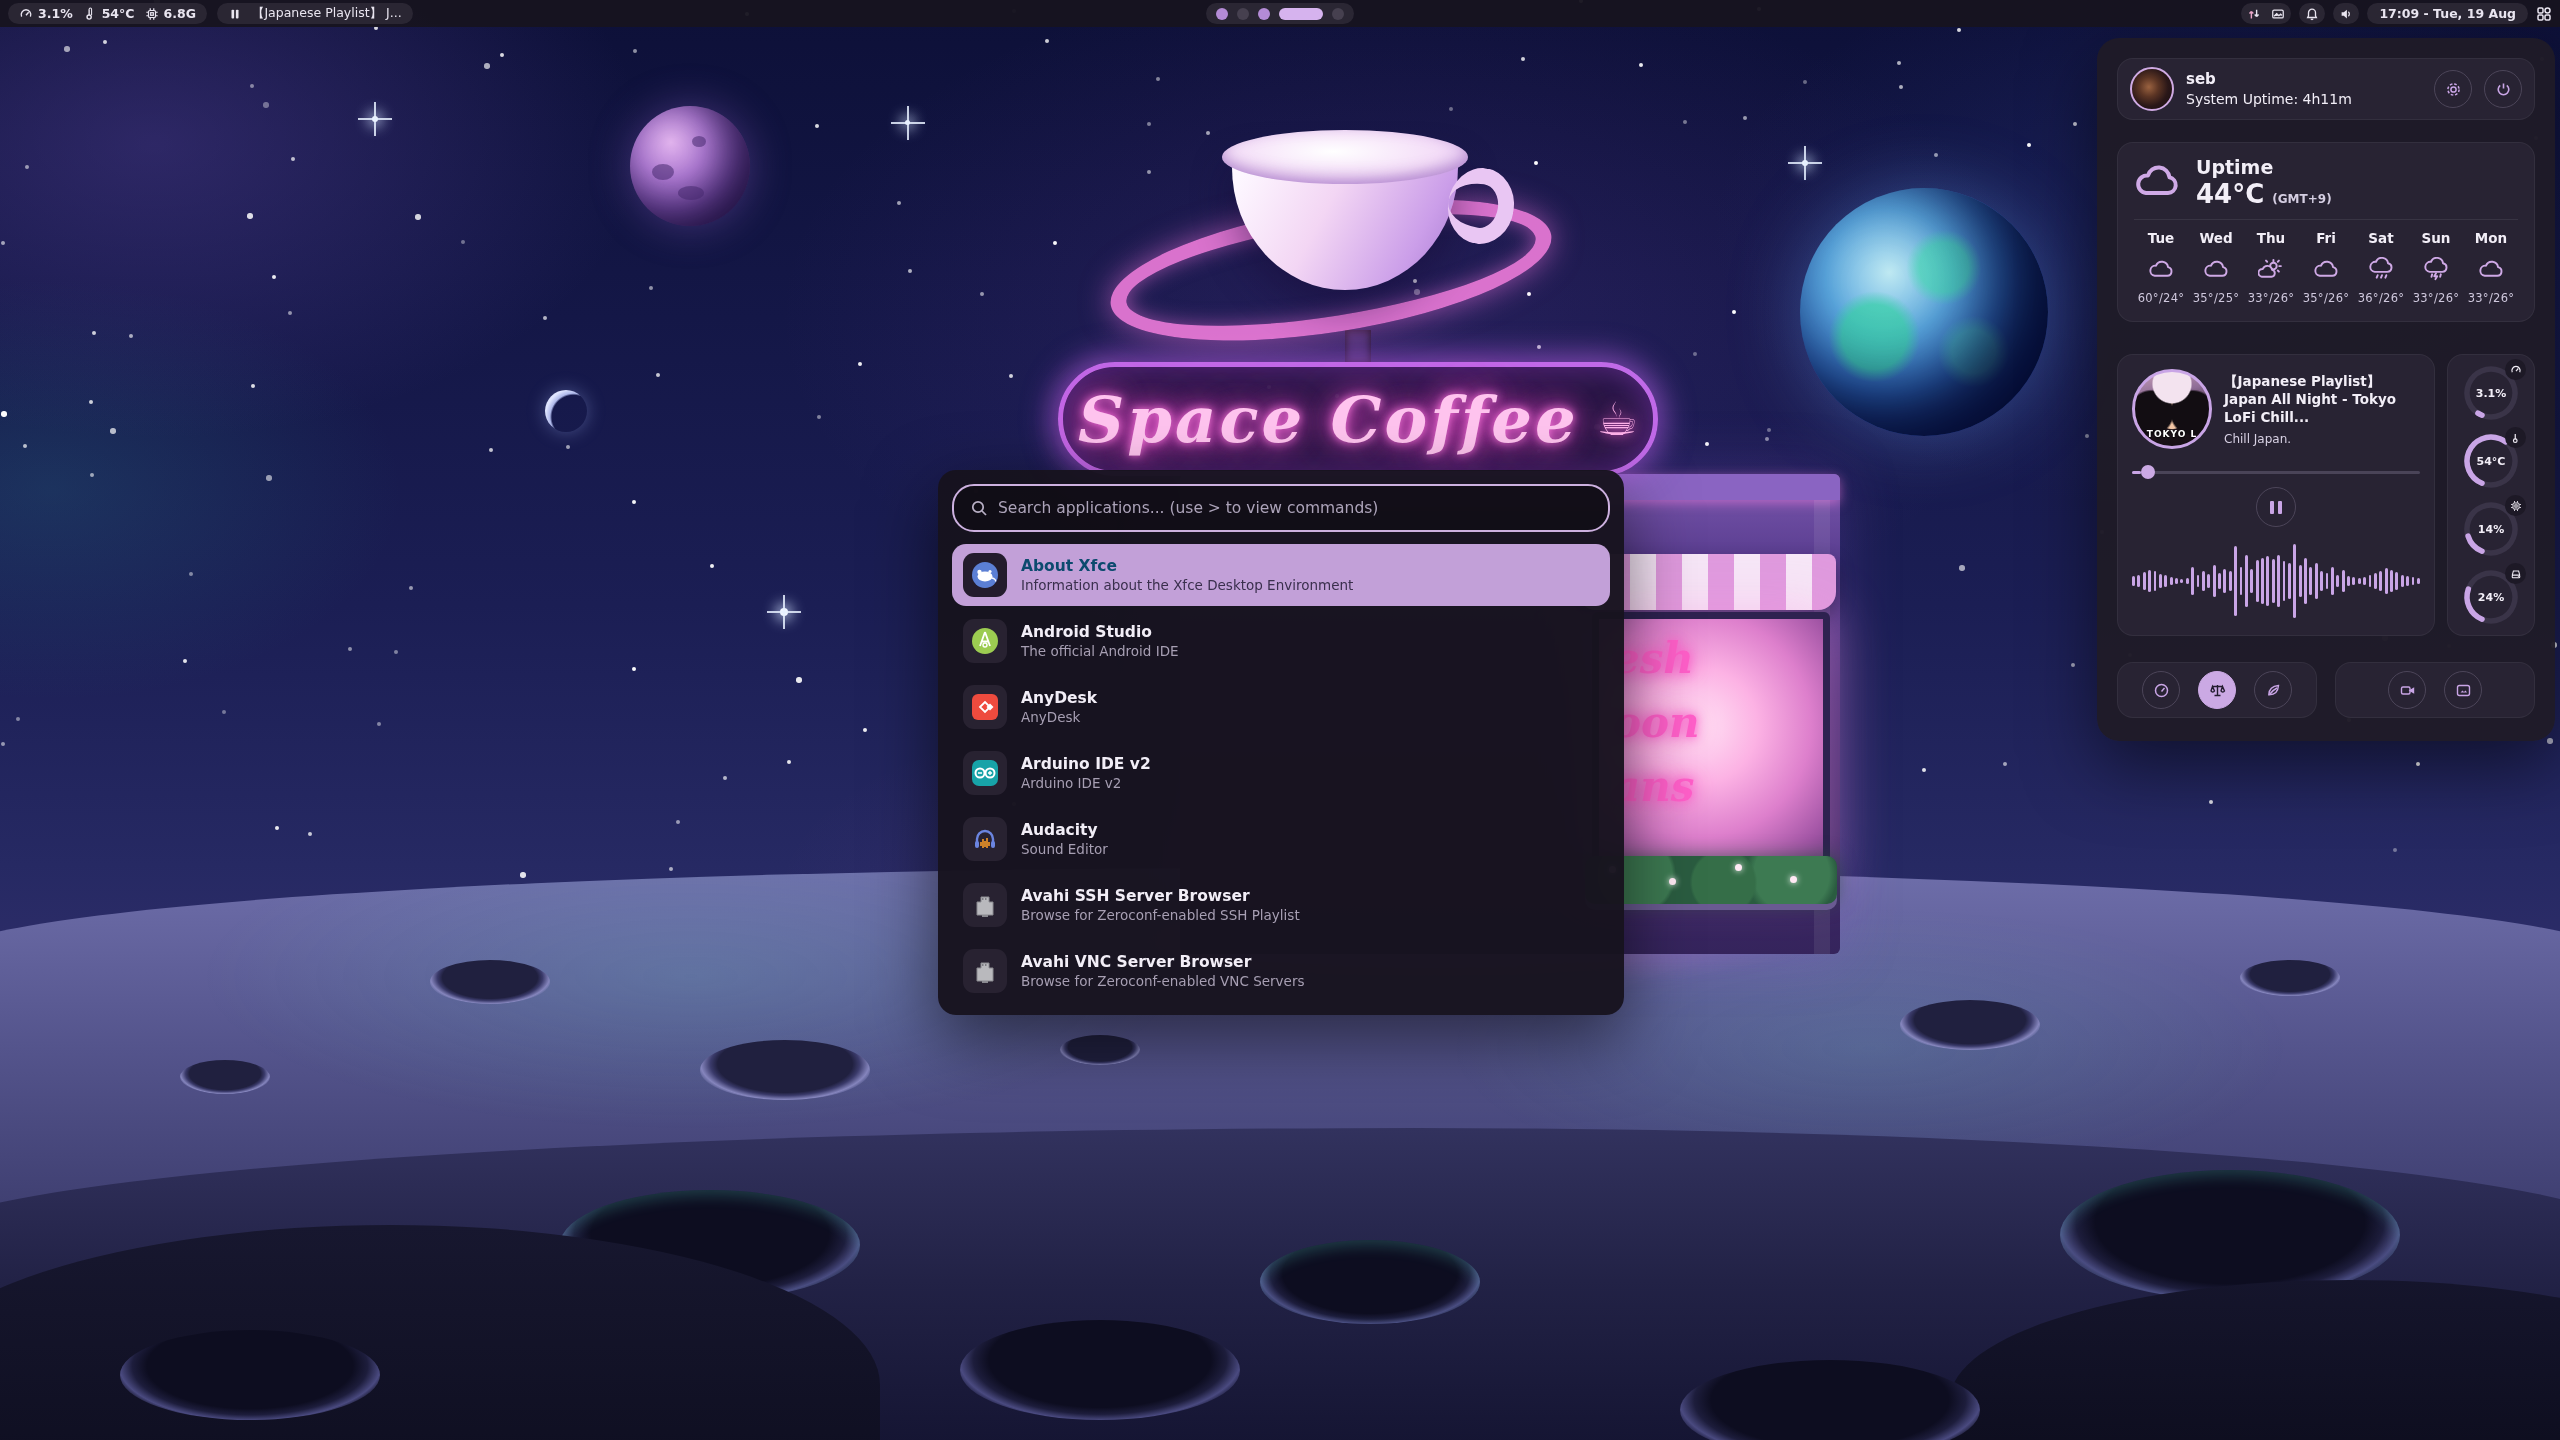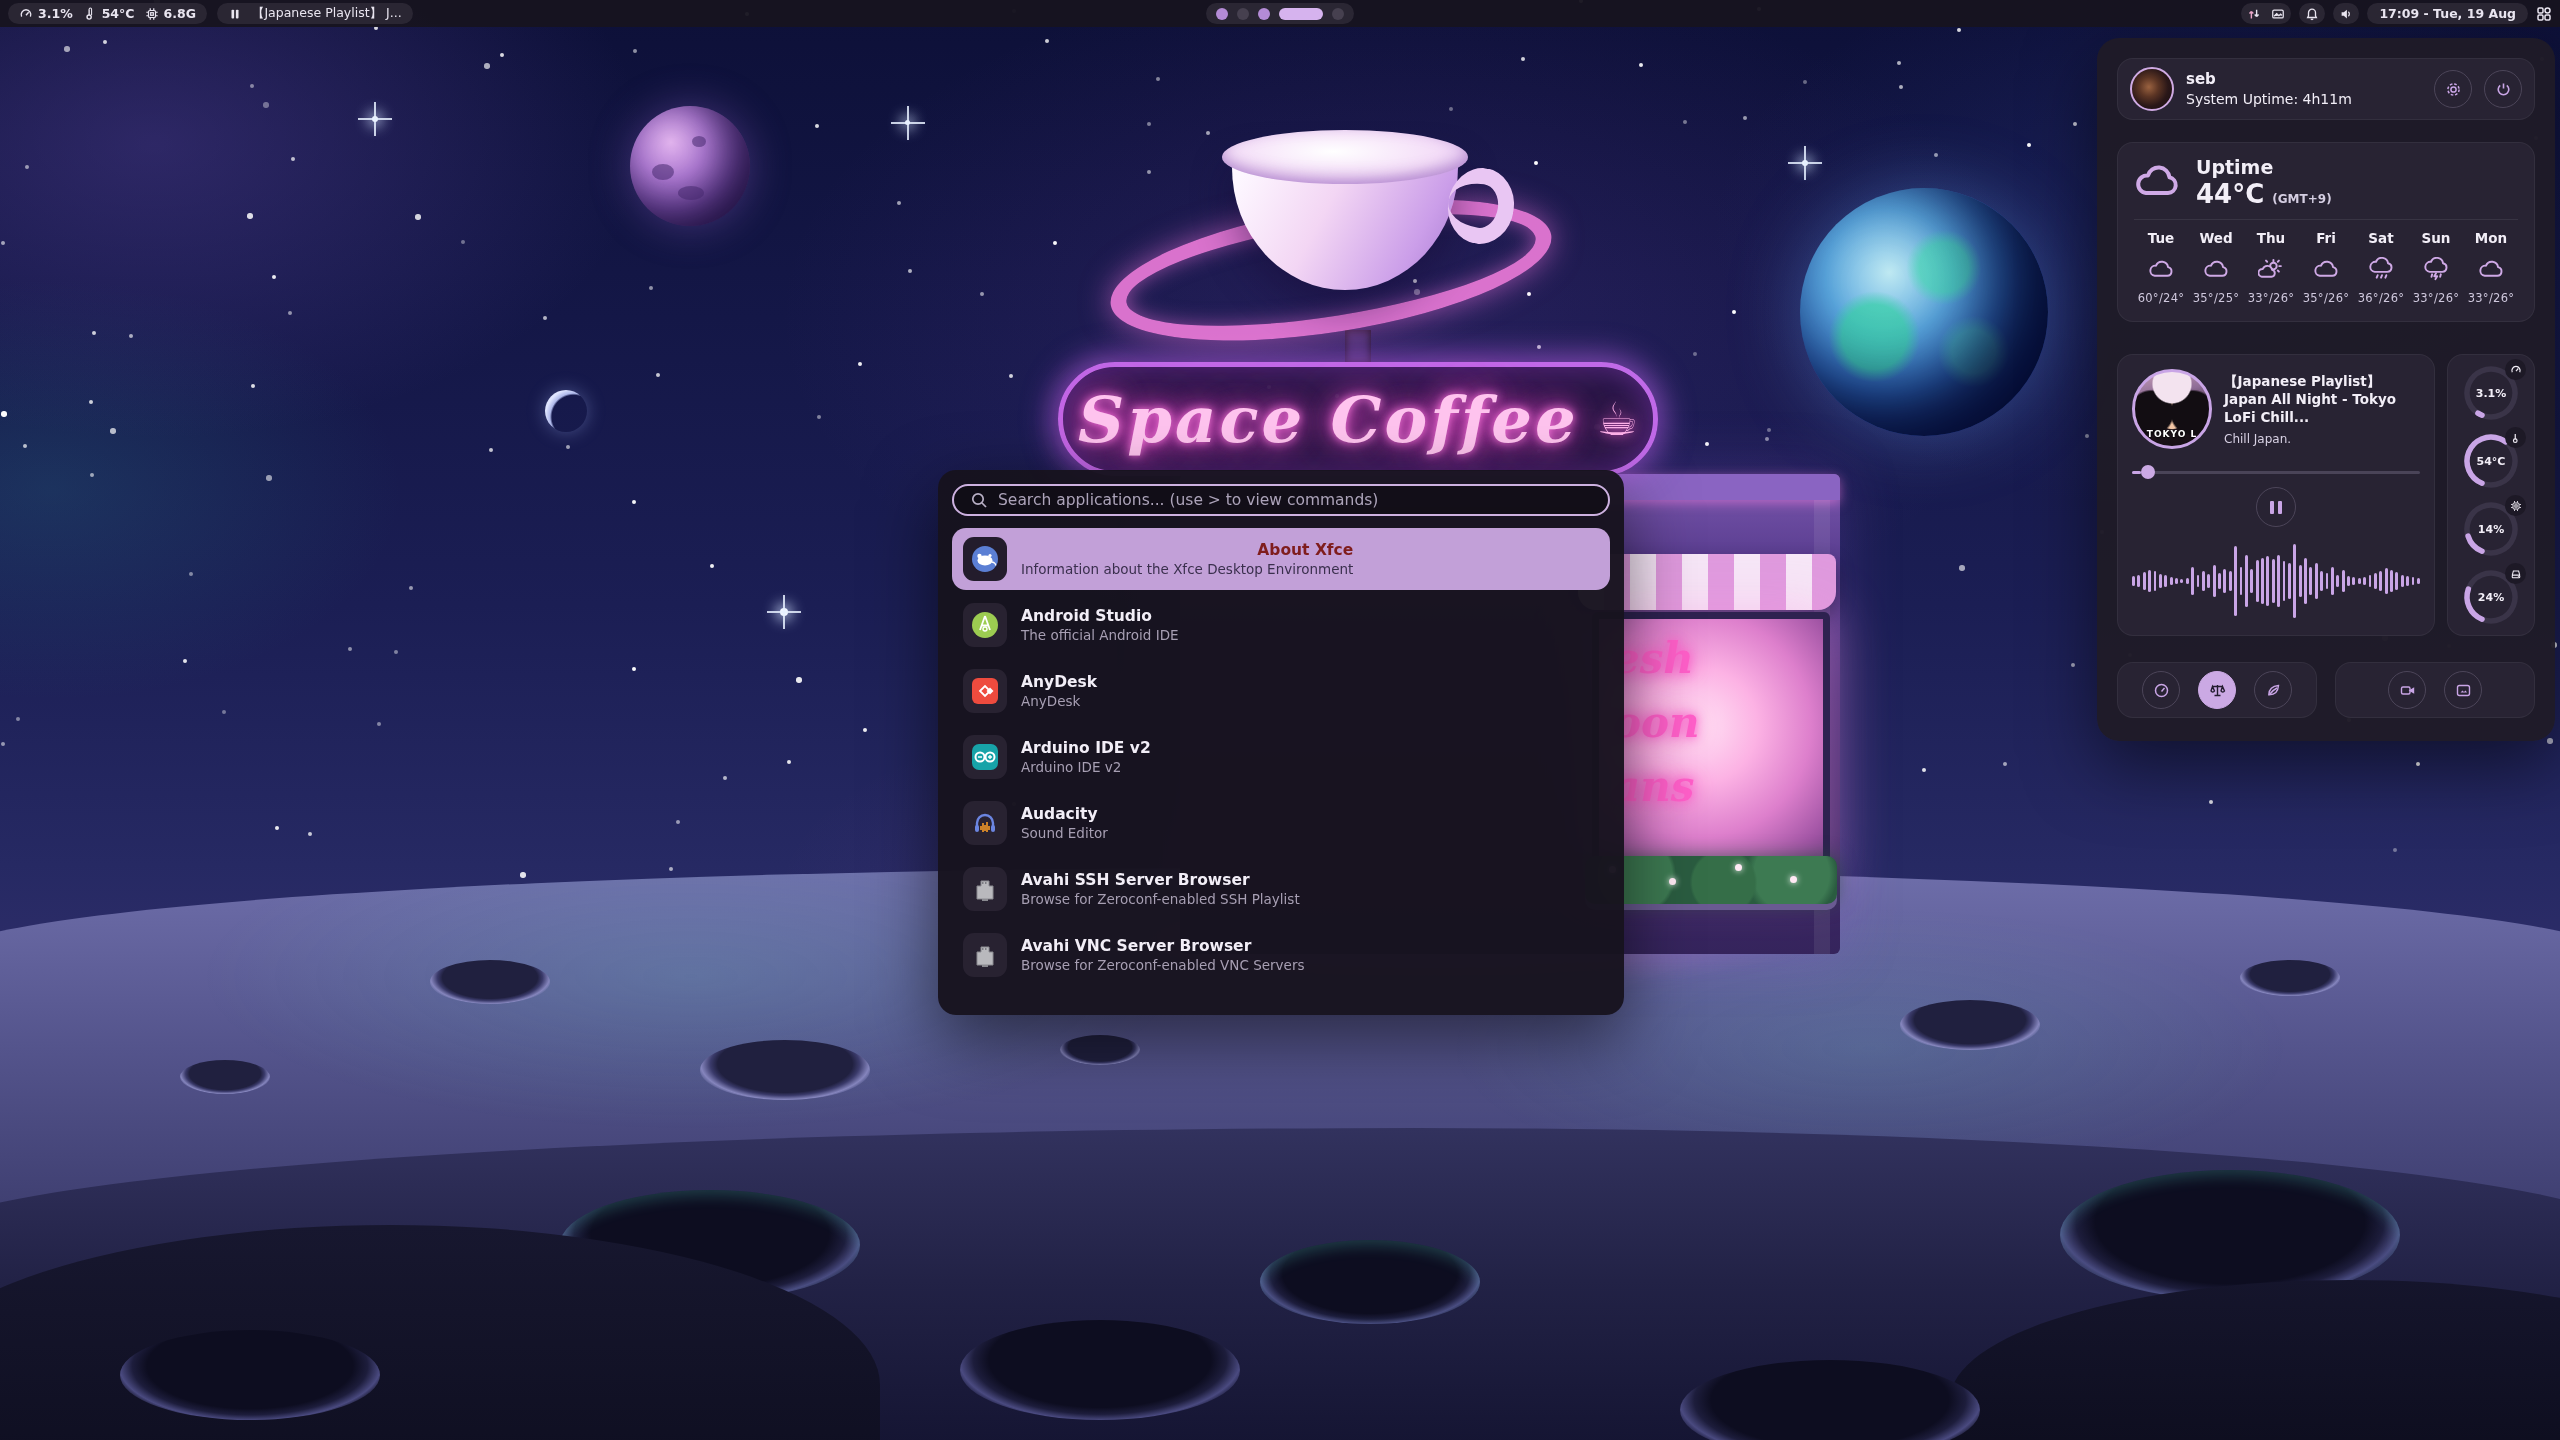--- a/index.html
+++ b/index.html
@@ -135,36 +135,36 @@
   .ws-dot.occupied { background:#b48bd6; }
   .ws-dot.empty { background:#46404f; }
   .ws-dot.active { width:44px; background:#d6b3ee; }
   #tb-right { margin-left:auto; display:flex; align-items:center; gap:8px; }
   .roundp { background:#2a2633; border-radius:12px; height:21px; min-width:24px; display:flex; align-items:center; justify-content:center; padding:0 6px; gap:10px; }
   #tb-clock { font-weight:bold; padding:0 12px; }
 
   
   #launcher { position:absolute; left:938px; top:470px; width:686px; height:545px; z-index:50;
     background:rgba(23,19,30,.97); border-radius:18px; box-shadow:0 24px 70px rgba(0,0,0,.55); padding:14px; }
-  #search-pill { height:32px; border:2px solid #cdb1e0; border-radius:22px; background:rgba(14,11,19,.65);
+  #search-pill { height:48px; border:2px solid #cdb1e0; border-radius:22px; background:rgba(14,11,19,.65);
     display:flex; align-items:center; padding:9px 16px; gap:10px; }
   #search-pill svg { width:18px; height:18px; stroke:#b9b0c6; }
   #search-input { flex:1; background:transparent; border:none; outline:none; color:#e8e2f0;
     font-size:15.5px; font-family:inherit; }
   #search-input::placeholder { color:#aca3b9; }
   #app-list { margin-top:8px; display:flex; flex-direction:column; }
   .app-row { height:62px; margin-top:4px; border-radius:14px; display:flex; align-items:center; gap:14px; padding:0 11px; }
   .app-row.selected { background:#c2a0d8; }
   .app-icon { width:44px; height:44px; border-radius:11px; background:#282231; flex:none;
     display:flex; align-items:center; justify-content:center; }
   .app-row.selected .app-icon { background:#231c2c; }
   .app-icon svg { width:30px; height:30px; }
   .app-name { font-size:15.5px; font-weight:bold; color:#f2eef7; line-height:1.25; }
   .app-desc { font-size:13.5px; color:#a79fb3; }
-  .app-row.selected .app-name { color:#7f1d1d;text-align:right; }
+  .app-row.selected .app-name { color:#0c4a6e; }
   .app-row.selected .app-desc { color:#3a2f4d; }
 
   
   #sidebar { position:absolute; left:2097px; top:38px; width:458px; height:703px; z-index:55;
     background:rgba(31,27,39,.97); border-radius:22px; padding:20px 20px; box-shadow:0 24px 70px rgba(0,0,0,.5); }
   .card { background:#282333; border:1px solid rgba(255,255,255,.055); border-radius:16px; }
   #user-card { height:62px; display:flex; align-items:center; gap:12px; padding:0 12px; }
   #avatar { width:44px; height:44px; border-radius:50%; border:2px solid #cfaae3; flex:none;
     background:radial-gradient(circle at 42% 45%, #9a6240 0%, #5c3524 30%, #2a1718 60%, #130b10 100%); }
   #user-texts { flex:1; line-height:1.3; }

